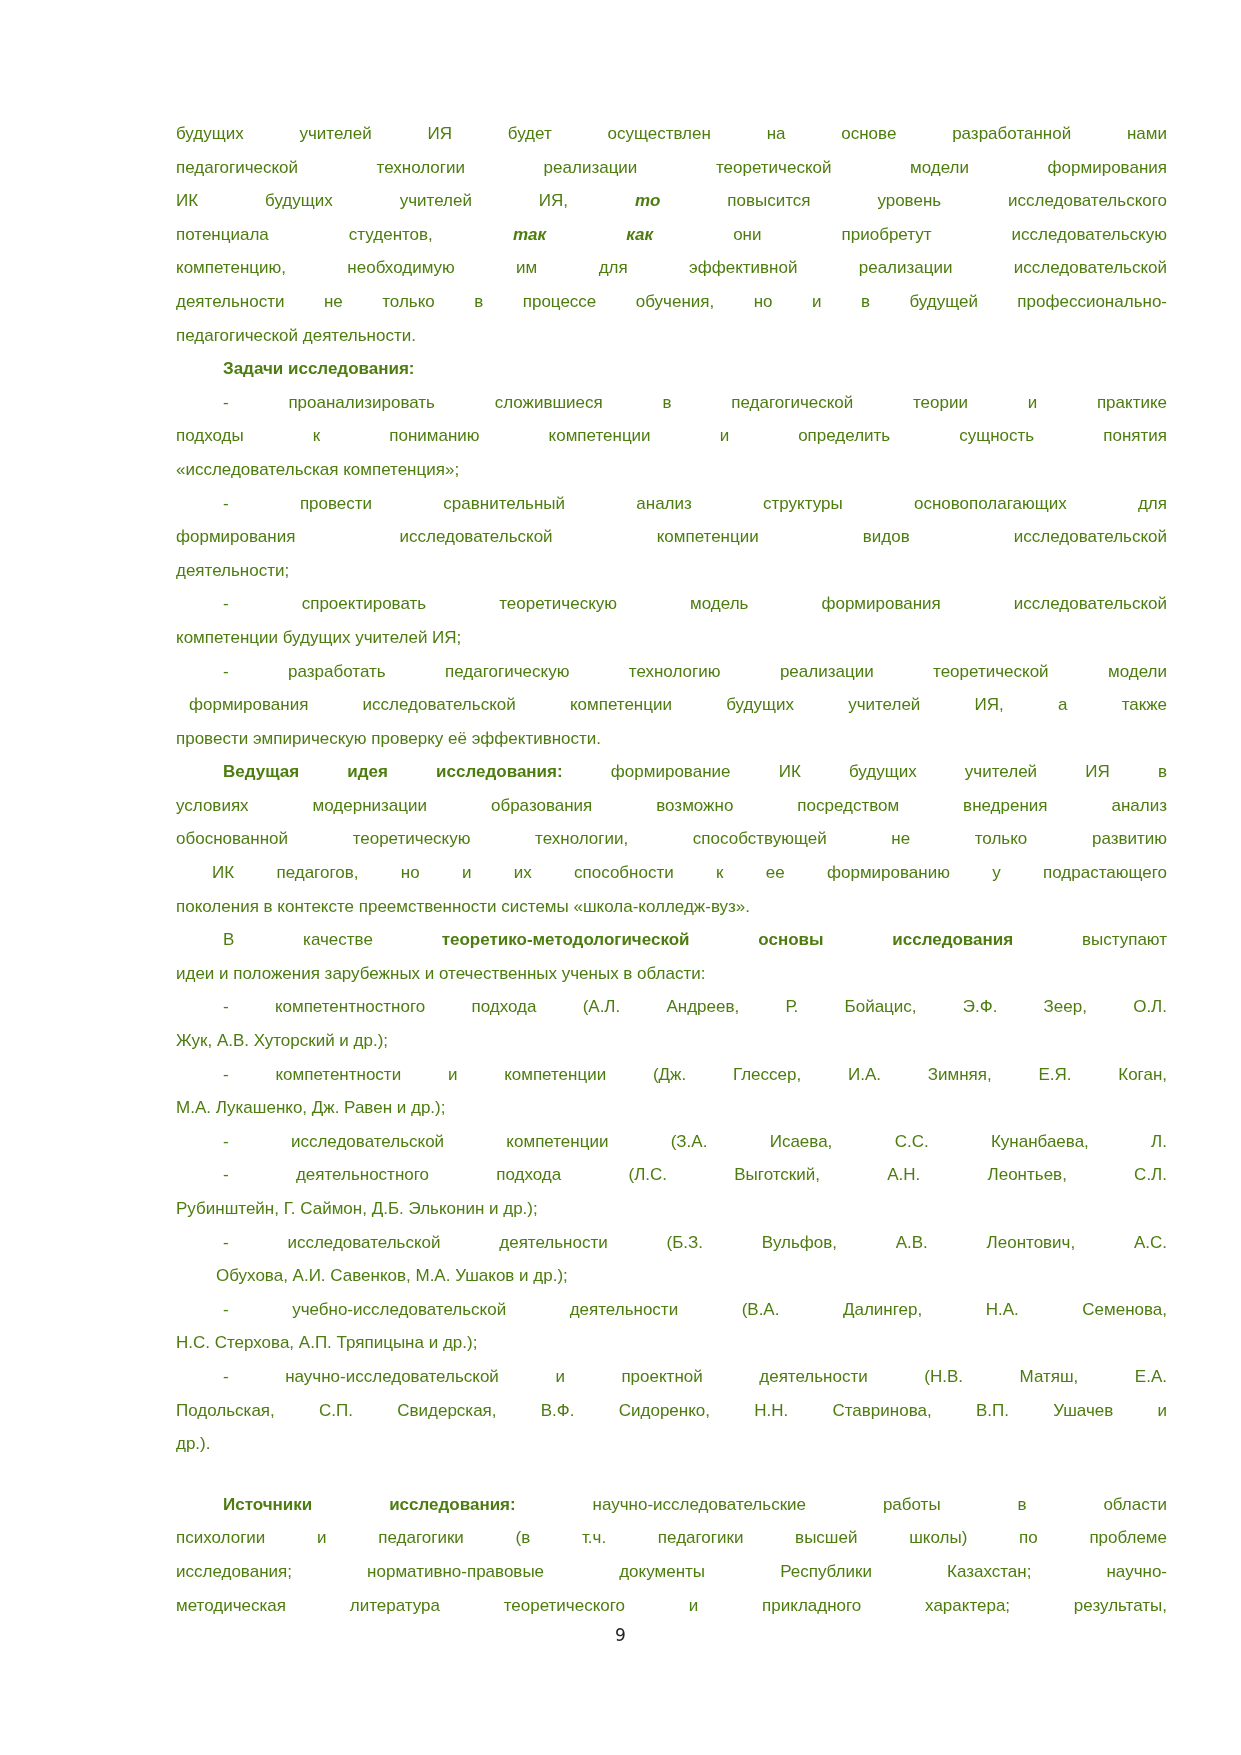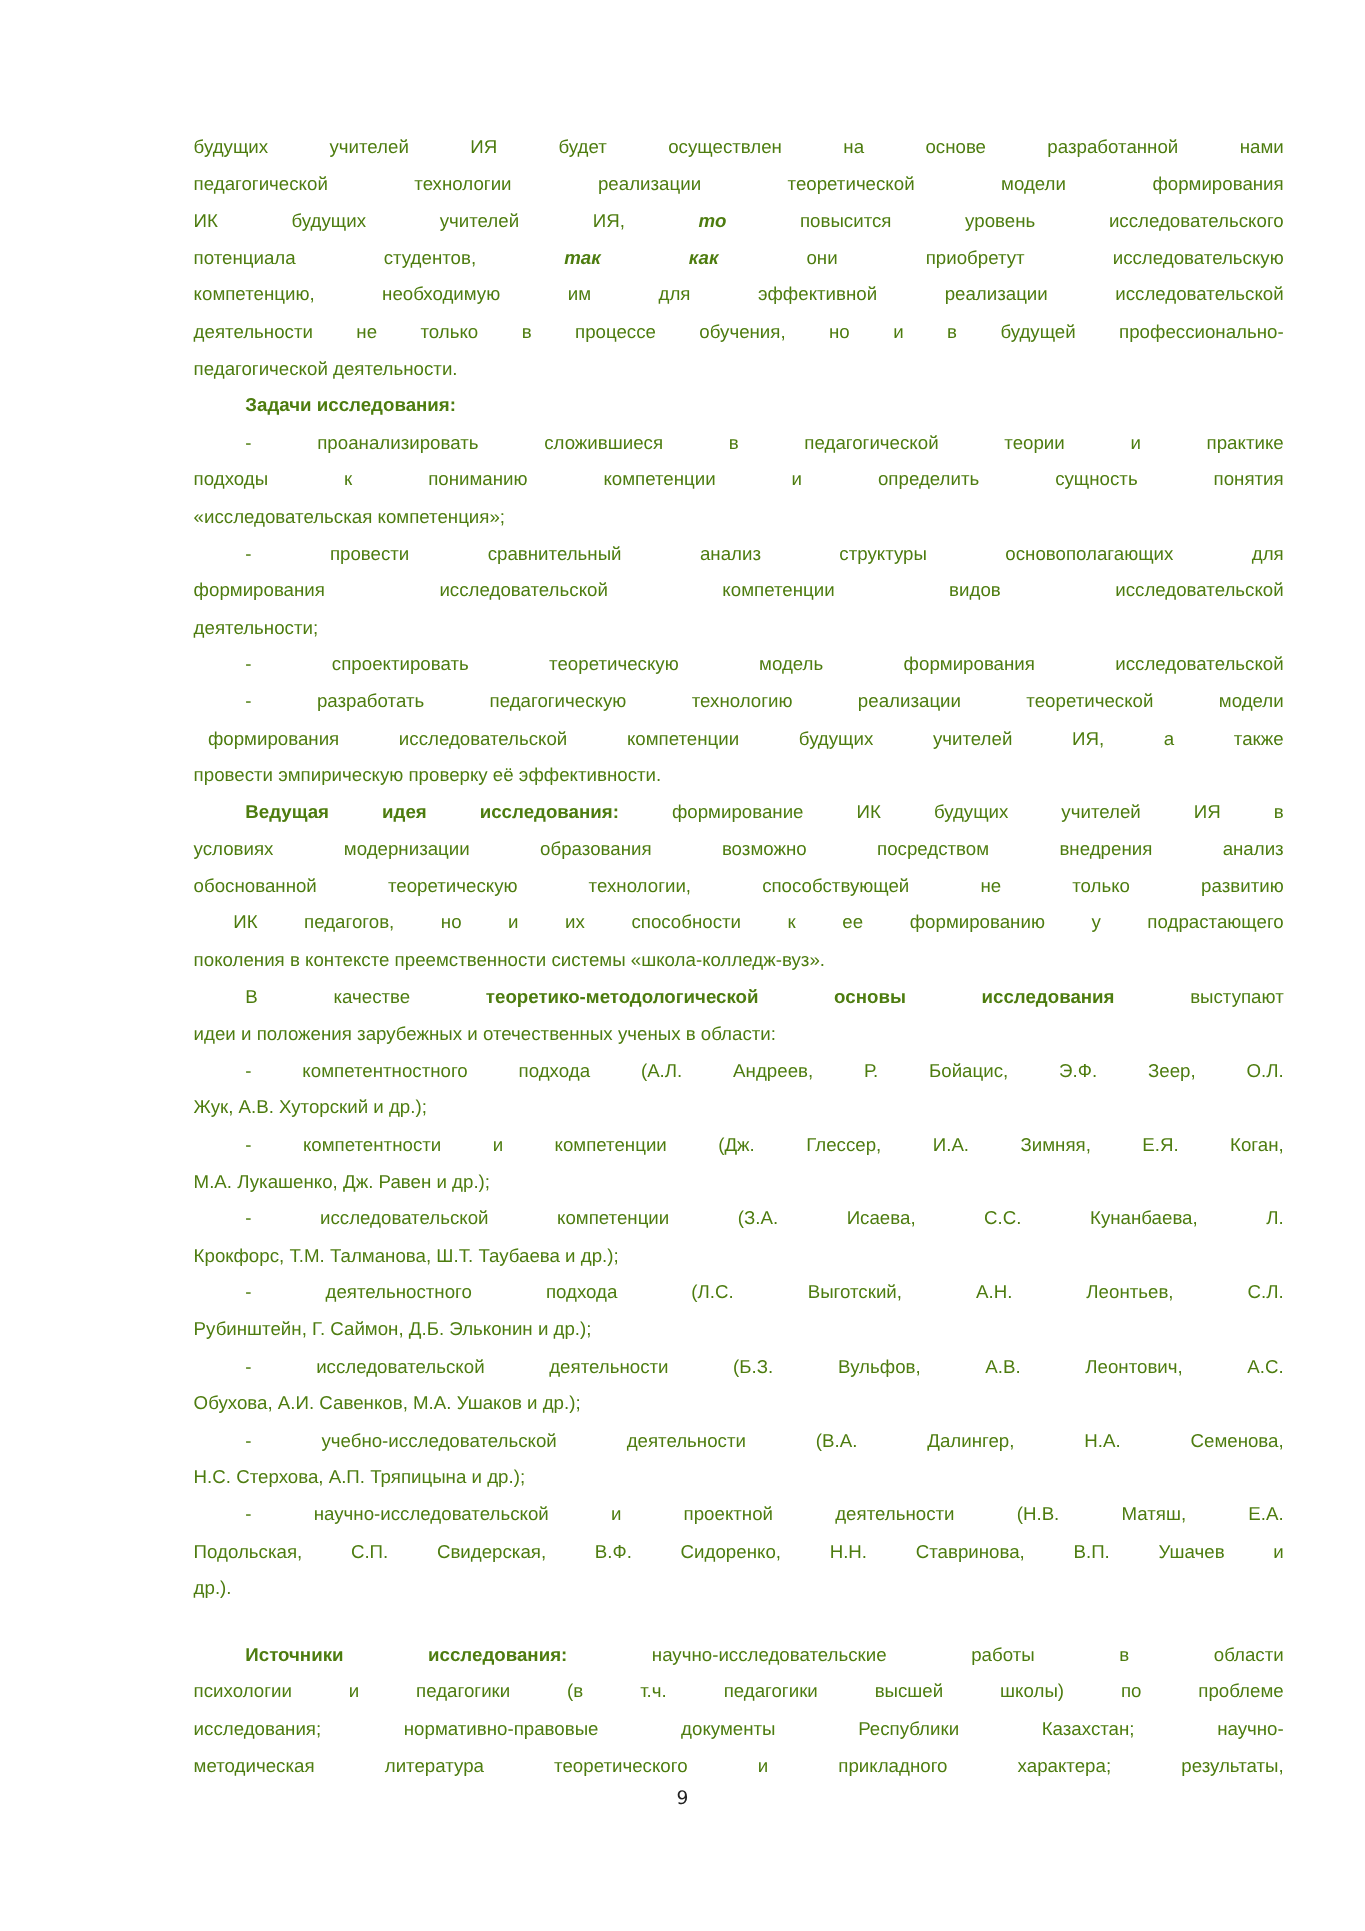--- a/index.html
+++ b/index.html
@@ -39,40 +39,40 @@
     <div class="ln" style="white-space: nowrap;"><span>деятельности не только в процессе обучения, но и в будущей профессионально-</span></div>
     <div class="ln last" style="white-space: nowrap;"><span>педагогической деятельности.</span></div>
     <div class="ln ind last" style="white-space: nowrap;"><span class="b">Задачи исследования:</span></div>
     <div class="ln ind" style="white-space: nowrap;"><span>- проанализировать сложившиеся в педагогической теории и практике</span></div>
     <div class="ln" style="white-space: nowrap;"><span>подходы к пониманию компетенции и определить сущность понятия</span></div>
     <div class="ln last" style="white-space: nowrap;"><span>«исследовательская компетенция»;</span></div>
     <div class="ln ind" style="white-space: nowrap;"><span>- провести сравнительный анализ структуры основополагающих для</span></div>
     <div class="ln" style="white-space: nowrap;"><span>формирования исследовательской компетенции видов исследовательской</span></div>
     <div class="ln last" style="white-space: nowrap;"><span>деятельности;</span></div>
     <div class="ln ind" style="white-space: nowrap;"><span>- спроектировать теоретическую модель формирования исследовательской</span></div>
+    <div class="ln last" style="white-space: nowrap;"><span>компетенции будущих учителей ИЯ;</span></div>
     <div class="ln ind" style="white-space: nowrap;"><span>- разработать педагогическую технологию реализации теоретической модели</span></div>
     <div class="ln" style="white-space: nowrap; margin-left: 13px;"><span>формирования исследовательской компетенции будущих учителей ИЯ, а также</span></div>
     <div class="ln last" style="white-space: nowrap;"><span>провести эмпирическую проверку её эффективности.</span></div>
     <div class="ln ind" style="white-space: nowrap; letter-spacing: -0.000244141px;"><span class="b">Ведущая идея исследования:</span><span> формирование ИК будущих учителей ИЯ в</span></div>
     <div class="ln" style="white-space: nowrap;"><span>условиях модернизации образования возможно посредством внедрения анализ</span></div>
     <div class="ln" style="white-space: nowrap;"><span>обоснованной теоретическую технологии, способствующей не только развитию</span></div>
     <div class="ln" style="white-space: nowrap; margin-left: 36px;"><span>ИК педагогов, но и их способности к ее формированию у подрастающего</span></div>
     <div class="ln last" style="white-space: nowrap;"><span>поколения в контексте преемственности системы «школа-колледж-вуз».</span></div>
     <div class="ln ind" style="white-space: nowrap;"><span>В качестве </span><span class="b">теоретико-методологической основы исследования</span><span> выступают</span></div>
     <div class="ln last" style="white-space: nowrap;"><span>идеи и положения зарубежных и отечественных ученых в области:</span></div>
     <div class="ln ind" style="white-space: nowrap;"><span>- компетентностного подхода (А.Л. Андреев, Р. Бойацис, Э.Ф. Зеер, О.Л.</span></div>
     <div class="ln last" style="white-space: nowrap;"><span>Жук, А.В. Хуторский и др.);</span></div>
     <div class="ln ind" style="white-space: nowrap;"><span>- компетентности и компетенции (Дж. Глессер, И.А. Зимняя, Е.Я. Коган,</span></div>
     <div class="ln last" style="white-space: nowrap;"><span>М.А. Лукашенко, Дж. Равен и др.);</span></div>
     <div class="ln ind" style="white-space: nowrap;"><span>- исследовательской компетенции (З.А. Исаева, С.С. Кунанбаева, Л.</span></div>
-    <div class="ln last" style="white-space: nowrap;"><span>Крокфорс, Т.М. Талманова, Ш.Т. Таубаева и др.);</span></div>
     <div class="ln ind" style="white-space: nowrap;"><span>- деятельностного подхода (Л.С. Выготский, А.Н. Леонтьев, С.Л.</span></div>
     <div class="ln last" style="white-space: nowrap;"><span>Рубинштейн, Г. Саймон, Д.Б. Эльконин и др.);</span></div>
     <div class="ln ind" style="white-space: nowrap;"><span>- исследовательской деятельности (Б.З. Вульфов, А.В. Леонтович, А.С.</span></div>
-    <div class="ln last" style="white-space: nowrap;"><span>Обухова, А.И. Савенков, М.А. Ушаков и др.);</span></div>
+    <div class="ln last" style="white-space: nowrap; margin-left: 40px;"><span>Обухова, А.И. Савенков, М.А. Ушаков и др.);</span></div>
     <div class="ln ind" style="white-space: nowrap;"><span>- учебно-исследовательской деятельности (В.А. Далингер, Н.А. Семенова,</span></div>
     <div class="ln last" style="white-space: nowrap;"><span>Н.С. Стерхова, А.П. Тряпицына и др.);</span></div>
     <div class="ln ind" style="white-space: nowrap;"><span>- научно-исследовательской и проектной деятельности (Н.В. Матяш, Е.А.</span></div>
     <div class="ln" style="white-space: nowrap;"><span>Подольская, С.П. Свидерская, В.Ф. Сидоренко, Н.Н. Ставринова, В.П. Ушачев и</span></div>
     <div class="ln last" style="white-space: nowrap;"><span>др.).</span></div>
     <div class="ln ind" style="white-space: nowrap; word-spacing: 0.003125px; margin-top: 27px;"><span class="b">Источники исследования:</span><span> научно-исследовательские работы в области</span></div>
     <div class="ln" style="white-space: nowrap;"><span>психологии и педагогики (в т.ч. педагогики высшей школы) по проблеме</span></div>
     <div class="ln" style="white-space: nowrap;"><span>исследования; нормативно-правовые документы Республики Казахстан; научно-</span></div>
     <div class="ln" style="white-space: nowrap;"><span>методическая литература теоретического и прикладного характера; результаты,</span></div>
   </div>

